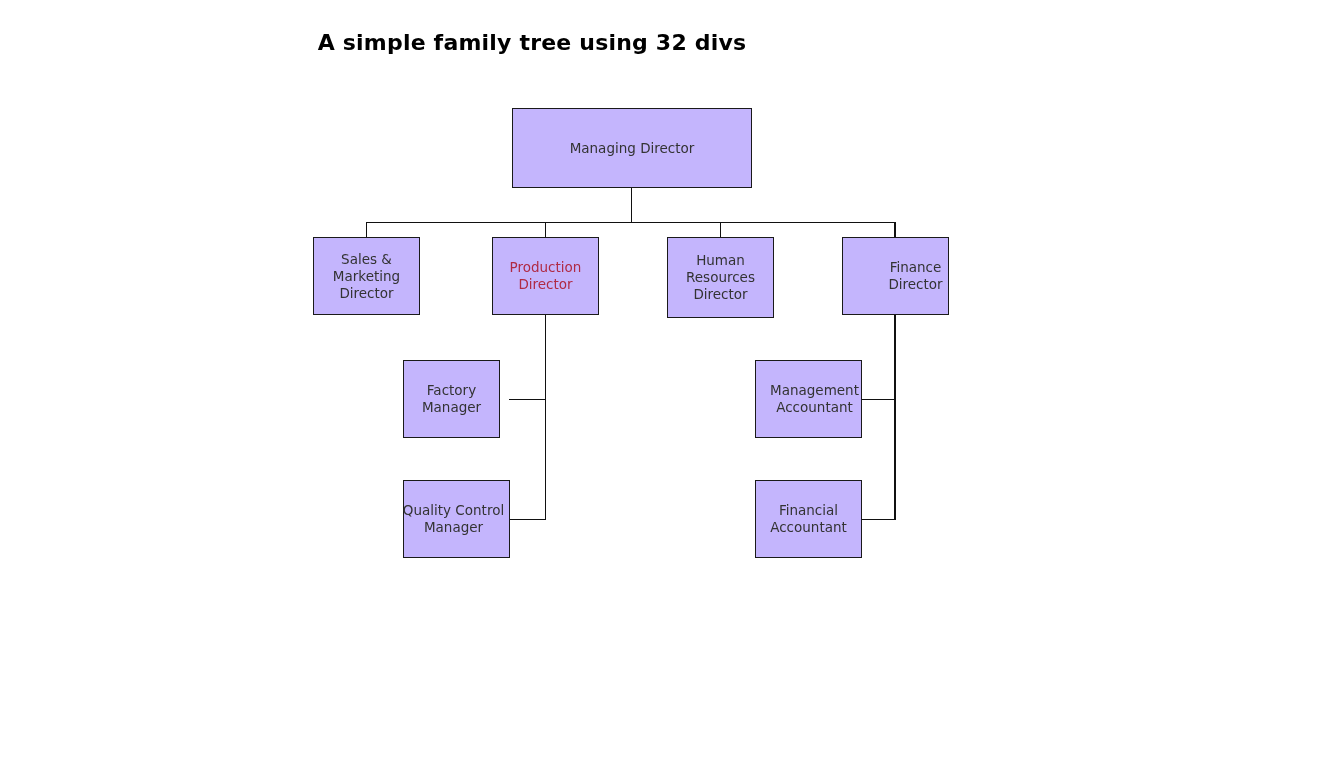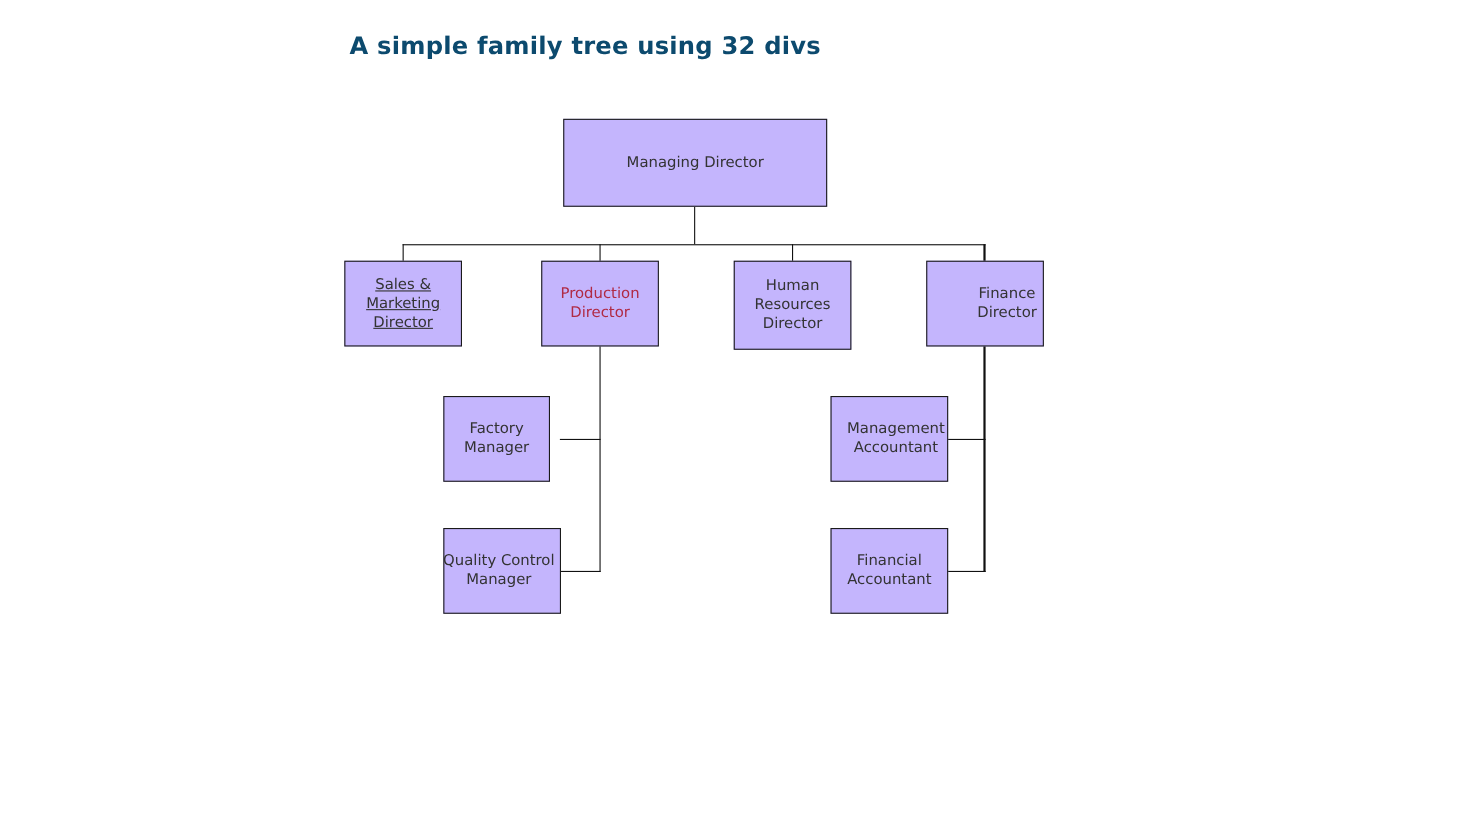--- a/index.html
+++ b/index.html
@@ -24,21 +24,21 @@
 
   .page-title {
     position: absolute;
     left: 0;
     top: 30px;
     width: 1064px;
     text-align: center;
     font-family: "DejaVu Sans", sans-serif;
     font-size: 22px;
     font-weight: bold;
-    color: #0c4a6e;
+    color: #000000;
     letter-spacing: 0.2px;
   }
 
   
   .node {
     position: absolute;
     box-sizing: border-box;
     background: #c4b5fd;
     border: 1px solid #1a1a1a;
     display: flex;
@@ -95,21 +95,21 @@
   <div class="line h" style="left:509px; top:519px; width:37px;"></div>
 
   <div class="line thick v" style="left:894px; top:314px; height:206px;"></div>
   <div class="line h" style="left:861px; top:399px; width:35px;"></div>
   <div class="line h" style="left:861px; top:519px; width:35px;"></div>
 
   <div class="node" style="left:512px; top:108px; width:240px; height:80px;">
     <span class="node-label">Managing Director</span>
   </div>
 
-  <div class="node" style="left:313px; top:237px; width:107px; height:78px;text-decoration:underline;">
+  <div class="node" style="left:313px; top:237px; width:107px; height:78px;">
     <span class="node-label">Sales &amp;
 Marketing
 Director</span>
   </div>
 
   <div class="node accent" style="left:492px; top:237px; width:107px; height:78px;">
     <span class="node-label">Production
 Director</span>
   </div>
 

